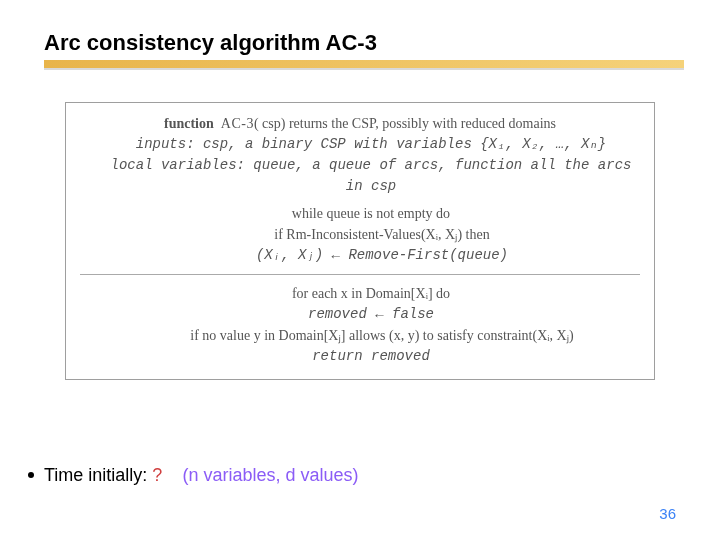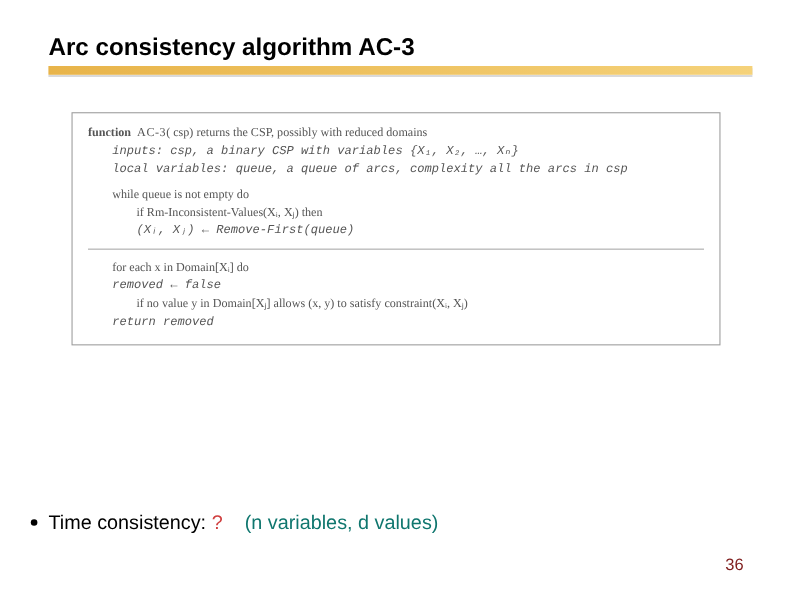--- a/index.html
+++ b/index.html
@@ -30,23 +30,24 @@
     margin-left: 4px;
     background: linear-gradient(90deg, #e8b44a 0%, #f5d27a 100%);
     box-shadow: 0 2px 0 rgba(0,0,0,0.15);
   }
   .algo-box {
     margin: 34px auto 0 auto;
     width: 560px;
     border: 1px solid #9e9e9e;
     padding: 10px 14px 12px 14px;
     font-family: Georgia, 'Times New Roman', serif;
-    font-size: 11px;
+    font-size: 14px;
     line-height: 1.5;
     color: #555;
+    text-align: center;
   }
   .algo-box hr {
     border: none;
     border-top: 1px solid #aaa;
     margin: 8px 0;
   }
   .kw { font-weight: bold; }
   .sc { font-variant: small-caps; letter-spacing: 0.5px; }
   .it { font-style: italic; font-family: Liberation Mono, monospace; }
   .in1 { padding-left: 22px; display: block; }
@@ -60,55 +61,55 @@
   .bullet-dot {
     position: absolute;
     left: -16px;
     top: 7px;
     width: 6px;
     height: 6px;
     background: #000;
     border-radius: 50%;
   }
   .q { color: #d04040; }
-  .note { color: #0f766e; }
+  .note { color: #8b5cf6; }
   .page-num {
     position: absolute;
     bottom: 18px;
     right: 44px;
     font-size: 15px;
-    color: #7f1d1d;
+    color: #3b82f6;
   }
 </style>
 </head>
 <body>
 
 <div class="slide">
 
   <div class="slide-title">Arc consistency algorithm AC-3</div>
   <div class="title-rule"></div>
 
   <div class="algo-box">
     <div>
       <span class="kw">function</span>
       <span>&nbsp;</span><span class="sc">AC-3</span><span>( csp) returns the CSP, possibly with reduced domains</span>
     </div>
     <span class="in1 it">inputs:  csp, a binary CSP with variables {X₁, X₂, …, Xₙ}</span>
-    <span class="in1 it">local variables: queue, a queue of arcs, complexity all the arcs in csp</span>
+    <span class="in1 it">local variables: queue, a queue of arcs, function all the arcs in csp</span>
     <div style="height:6px"></div>
     <span class="in1">while queue is not empty do</span>
     <span class="in2">if Rm-Inconsistent-Values(Xᵢ, Xⱼ) then</span>
     <span class="in2 it">(Xᵢ, Xⱼ) ← Remove-First(queue)</span>
     <hr>
     <span class="in1">for each x in Domain[Xᵢ] do</span>
     <span class="in1 it">removed ← false</span>
     <span class="in2">if no value y in Domain[Xⱼ] allows (x, y) to satisfy constraint(Xᵢ, Xⱼ)</span>
     <span class="in1 it">return removed</span>
   </div>
 
   <div class="bullet-row">
     <span class="bullet-dot"></span>
-    <span>Time consistency: </span><span class="q">?</span>
+    <span>Time initially: </span><span class="q">?</span>
     <span>&nbsp;&nbsp;&nbsp;</span><span class="note">(n variables, d values)</span>
   </div>
 
   <div class="page-num">36</div>
 </div>
 
 </body></html>

